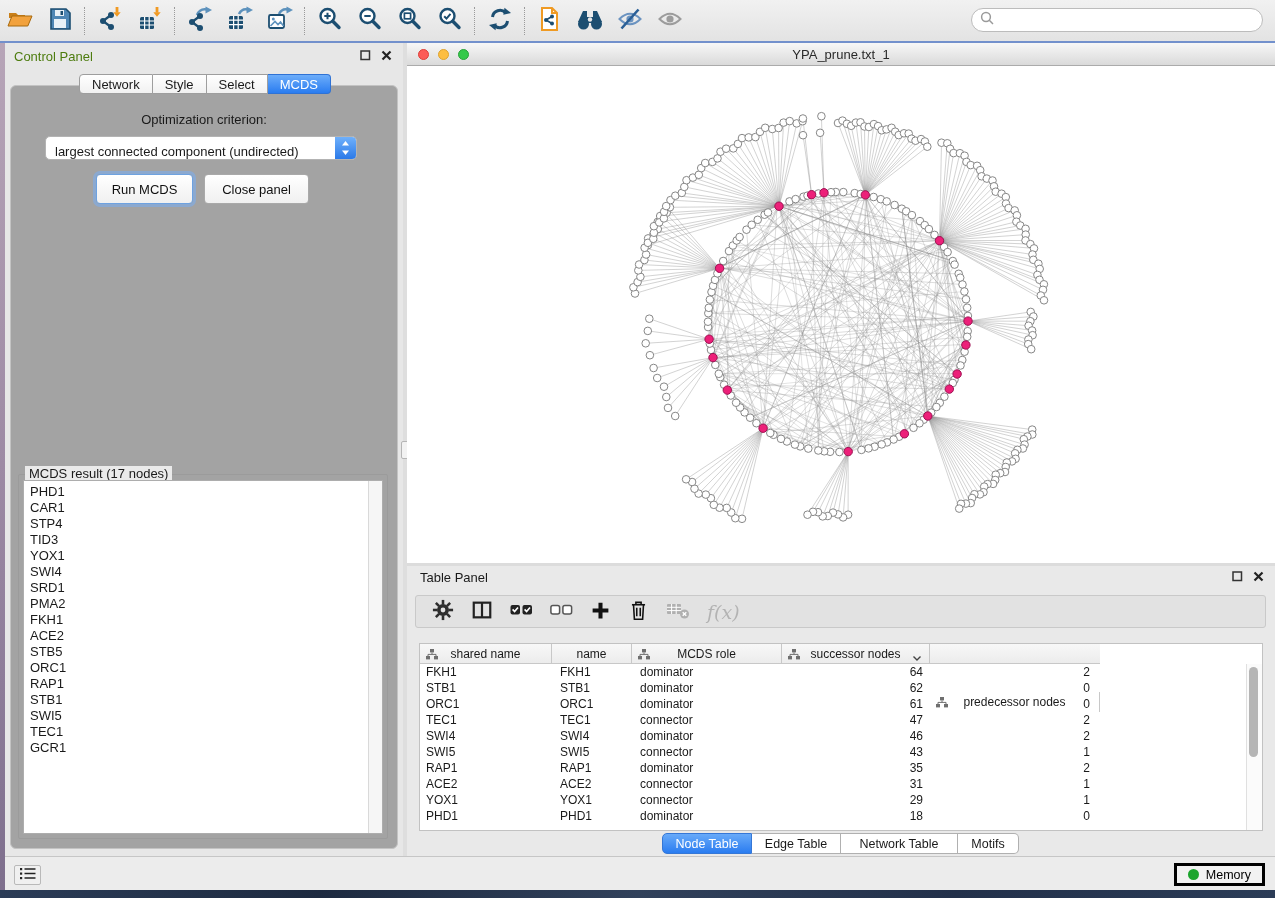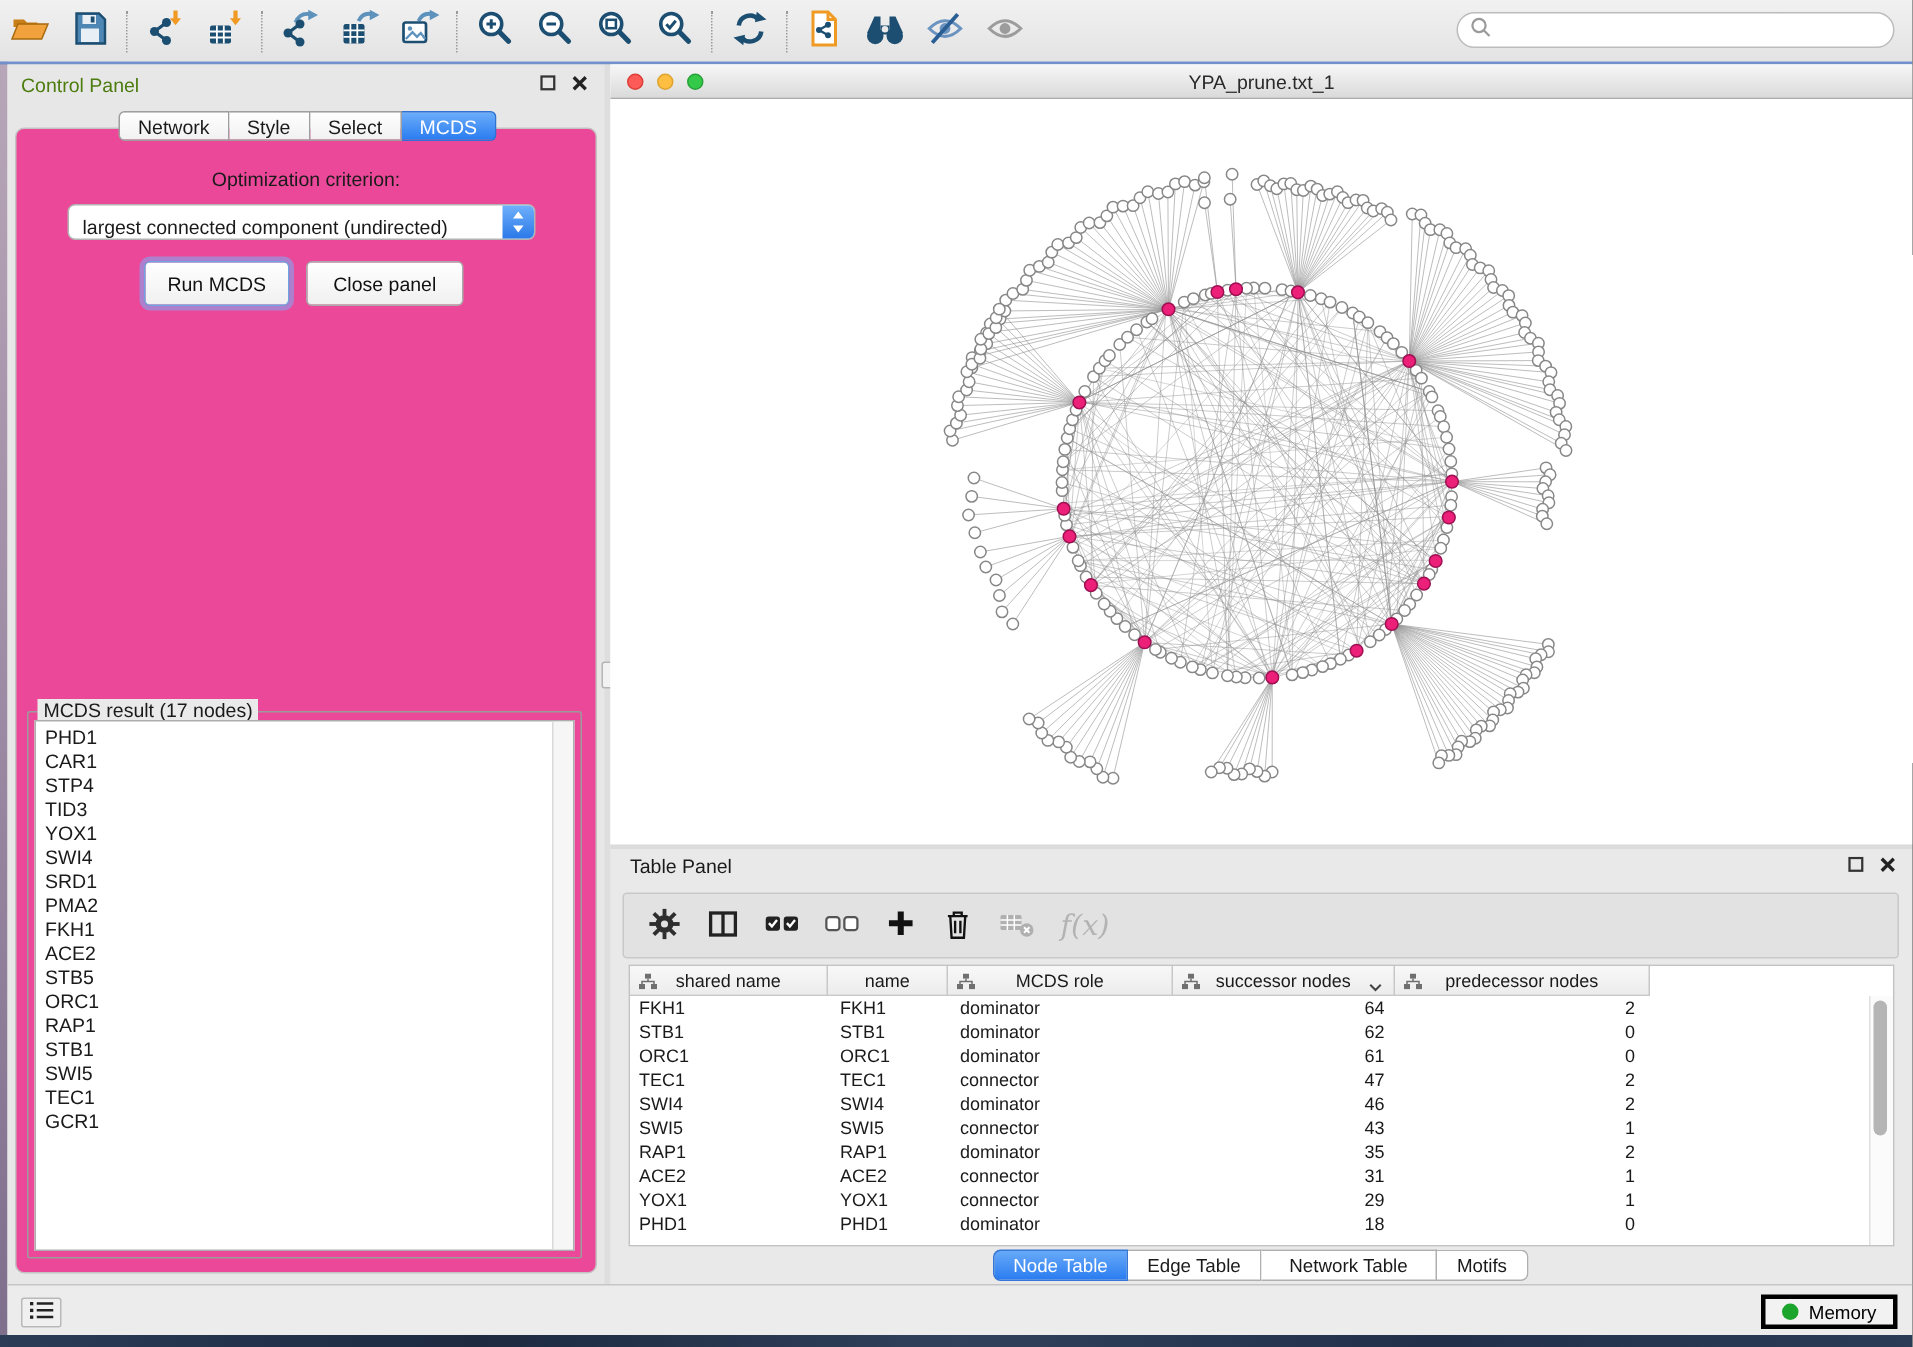--- a/index.html
+++ b/index.html
@@ -25,21 +25,21 @@
   .cp-title{position:absolute;left:9px;top:6px;font-size:13px;color:#4d7c0f;}
   .win-btn{position:absolute;top:5px;width:18px;height:16px;background:none;border:none;padding:0;
            display:flex;align-items:center;justify-content:center;cursor:pointer;}
   .cp-tabs{position:absolute;left:74px;top:31px;display:flex;z-index:3;}
   .cp-tab{height:20px;border:1px solid #9e9e9e;border-left:none;background:linear-gradient(#ffffff,#f1f1f1);
           font-size:13px;display:flex;align-items:center;justify-content:center;color:#1a1a1a;
           padding:0 12px;box-sizing:border-box;cursor:pointer;}
   .cp-tab:first-child{border-left:1px solid #9e9e9e;border-radius:4px 0 0 4px;}
   .cp-tab:last-child{border-radius:0 4px 4px 0;}
   .cp-tab.selected{background:linear-gradient(#6cadfa,#2a7cf0);color:#fff;border-color:#2f72d4;}
-  .cp-inner{position:absolute;left:5px;top:42px;width:386px;height:762px;background:#ec4899;
+  .cp-inner{position:absolute;left:5px;top:42px;width:386px;height:762px;background:#a3a3a3;
             border:1px solid #c3c3c3;border-radius:6px;z-index:1;}
   .opt-label{position:absolute;left:0;top:26px;width:100%;text-align:center;font-size:13px;}
   .mcds-select{position:absolute;left:34px;top:50px;width:312px;height:24px;background:#fff;
                border:1px solid #b3b3b3;border-radius:5px;display:flex;align-items:flex-end;box-sizing:border-box;cursor:pointer;}
   .mcds-select .sel-text{flex:1;font-size:13px;padding-left:9px;white-space:nowrap;overflow:hidden;}
   .sel-stepper{width:21px;height:22px;border-radius:0 4px 4px 0;background:linear-gradient(#6fb0fb,#2b79e8);
                display:flex;align-items:center;justify-content:center;}
   .cp-btn{position:absolute;top:88px;height:30px;background:linear-gradient(#ffffff,#f0f0f0);
           border:1px solid #a9a9a9;border-radius:4px;font-size:13px;font-family:inherit;cursor:pointer;color:#111;}
   .cp-btn.run{left:85px;width:97px;border-color:#6ea2e0;box-shadow:0 0 0 3px rgba(120,175,245,.55);}
@@ -61,33 +61,33 @@
                background:linear-gradient(#f7f7f7,#dadada);border-bottom:1px solid #ababab;box-sizing:border-box;}
   .tl{position:absolute;top:6px;width:11px;height:11px;border-radius:50%;cursor:pointer;}
   .tl.red{left:11px;background:#fc5b57;border:1px solid #dd3f38;box-sizing:border-box;}
   .tl.yellow{left:31px;background:#fdbe41;border:1px solid #dfa32f;box-sizing:border-box;}
   .tl.green{left:51px;background:#35c94a;border:1px solid #29a23a;box-sizing:border-box;}
   .nv-title{position:absolute;left:0;top:4px;width:100%;text-align:center;font-size:13px;color:#2a2a2a;}
   .nv-canvas{position:absolute;left:0;top:23px;}
   
   .table-panel{position:absolute;left:407px;top:566px;width:868px;height:290px;background:#e9e9e9;}
   .tp-title{position:absolute;left:13px;top:4px;font-size:13px;}
-  .tp-toolbar{position:absolute;left:8px;top:29px;width:851px;height:44px;background:#e2e2e2;
+  .tp-toolbar{position:absolute;left:8px;top:29px;width:851px;height:33px;background:#e2e2e2;
               border:1px solid #c9c9c9;border-radius:3px;box-sizing:border-box;display:flex;align-items:center;
               gap:17px;padding-left:16px;}
   .tpi{background:none;border:none;padding:0;display:flex;align-items:center;justify-content:center;cursor:pointer;height:30px;}
   .fx-label{font-family:"DejaVu Serif","Liberation Serif",serif;font-style:italic;font-size:19px;color:#b3b3b3;}
   .tbl{position:absolute;left:12px;top:77px;width:844px;height:188px;background:#fff;border:1px solid #c2c2c2;box-sizing:border-box;}
   .thead{position:absolute;left:0;top:0;width:680px;height:20px;display:flex;
          background:linear-gradient(#f8f8f8,#ececec);border-bottom:1px solid #c8c8c8;box-sizing:border-box;}
   .th{position:relative;height:20px;border-right:1px solid #c8c8c8;display:flex;align-items:center;
       justify-content:center;font-size:12px;color:#1a1a1a;box-sizing:border-box;cursor:pointer;}
   .th .tree{position:absolute;left:6px;top:5px;}
   .th .sort{position:absolute;right:7px;top:7px;}
-  .c0{width:132px;}.c1{width:80px;}.c2{width:150px;}.c3{width:148px;}.c4{width:170px;}
+  .c0{width:132px;}.c1{width:80px;}.c2{width:150px;}.c3{width:148px;}.c4{width:170px;margin-top:48px;}
   .tbody{position:absolute;left:0;top:20px;width:827px;}
   .trow{display:grid;grid-template-columns:132px 80px 150px 148px 170px 1fr;height:16px;line-height:16px;font-size:12px;cursor:default;}
   .trow .cell{overflow:hidden;white-space:nowrap;}
   .trow .cell.a0{padding-left:6px;}
   .trow .cell.a1,.trow .cell.a2{padding-left:8px;}
   .trow .cell.a3{text-align:right;padding-right:7px;}
   .trow .cell.a4{text-align:right;padding-right:10px;}
   .tbl-scroll{position:absolute;right:0;top:20px;bottom:0;width:15px;background:#fbfbfb;border-left:1px solid #e0e0e0;}
   .tbl-thumb{position:absolute;left:2px;top:3px;width:9px;height:90px;background:#b5b5b5;border-radius:5px;}
   .tp-tabs{position:absolute;left:255px;top:267px;display:flex;z-index:2;}

